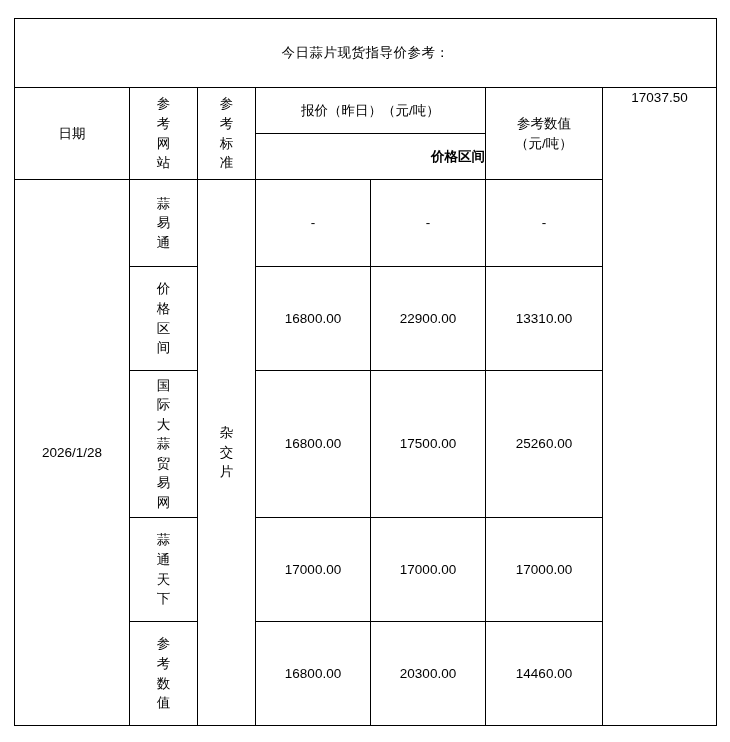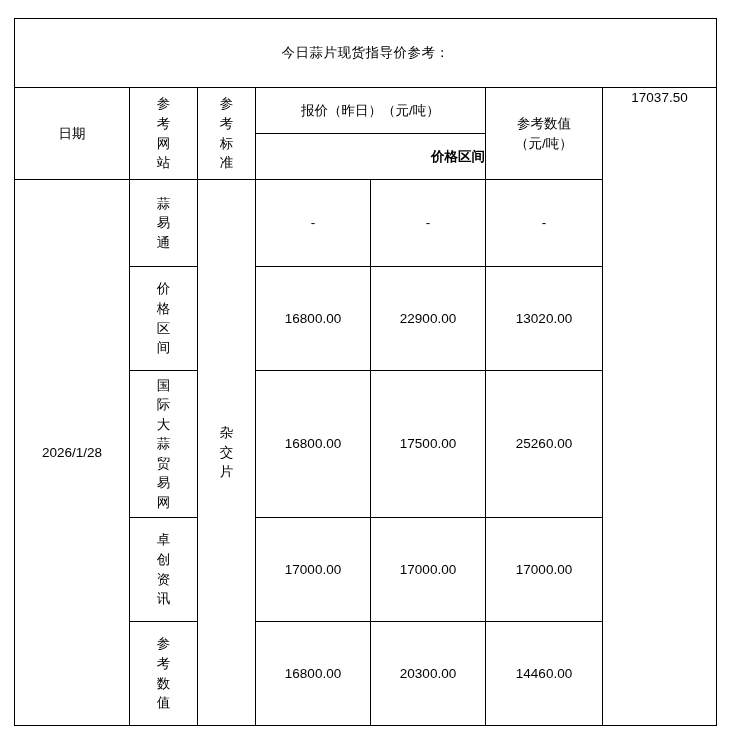--- a/index.html
+++ b/index.html
@@ -140,33 +140,33 @@
           <td class="num dash">-</td>
           <td class="num dash">-</td>
           <td class="num dash">-</td>
         </tr>
         <tr>
           <td class="site-cell vert" style="height:103px">
             <span class="vert-inner">价格区间</span>
           </td>
           <td class="num">16800.00</td>
           <td class="num">22900.00</td>
-          <td class="num">13020.00</td>
+          <td class="num">13310.00</td>
         </tr>
         <tr>
           <td class="site-cell vert" style="height:146px">
             <span class="vert-inner">国际大蒜贸易网</span>
           </td>
           <td class="num">16800.00</td>
           <td class="num">17500.00</td>
           <td class="num">25260.00</td>
         </tr>
         <tr>
           <td class="site-cell vert" style="height:103px">
-            <span class="vert-inner">卓创资讯</span>
+            <span class="vert-inner">蒜通天下</span>
           </td>
           <td class="num">17000.00</td>
           <td class="num">17000.00</td>
           <td class="num">17000.00</td>
         </tr>
         <tr>
           <td class="site-cell vert" style="height:103px">
             <span class="vert-inner">参考数值</span>
           </td>
           <td class="num">16800.00</td>

